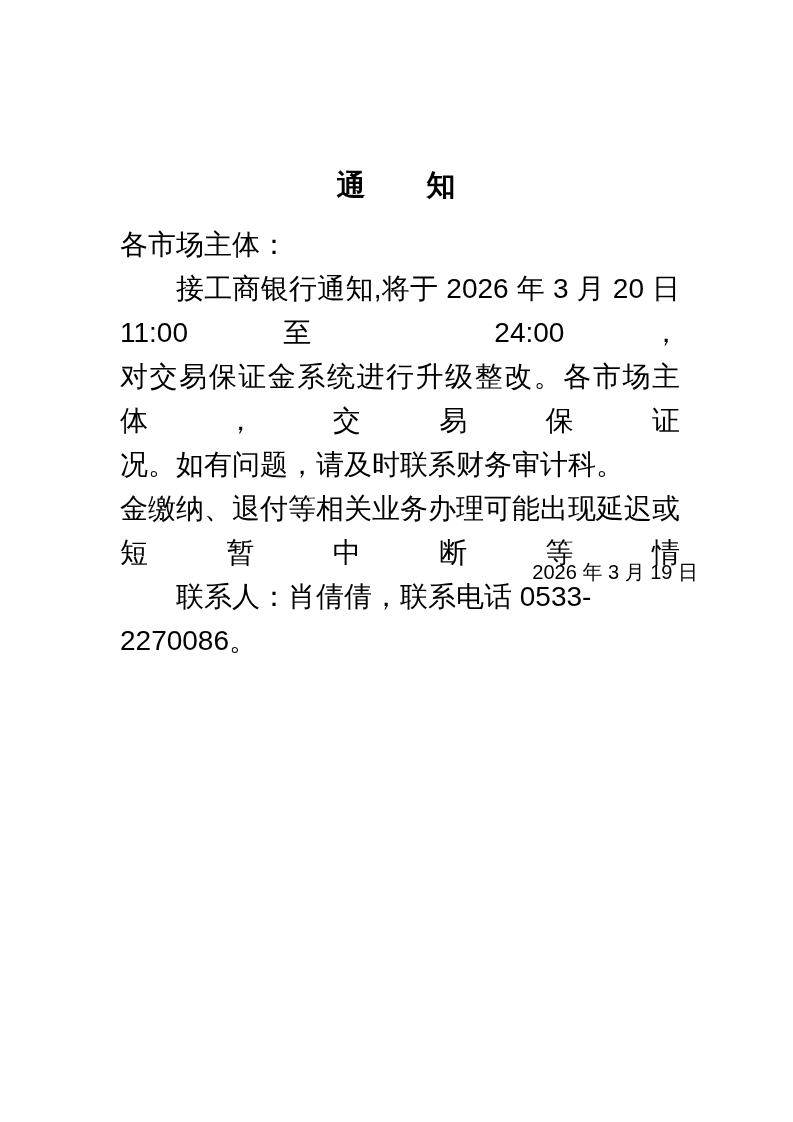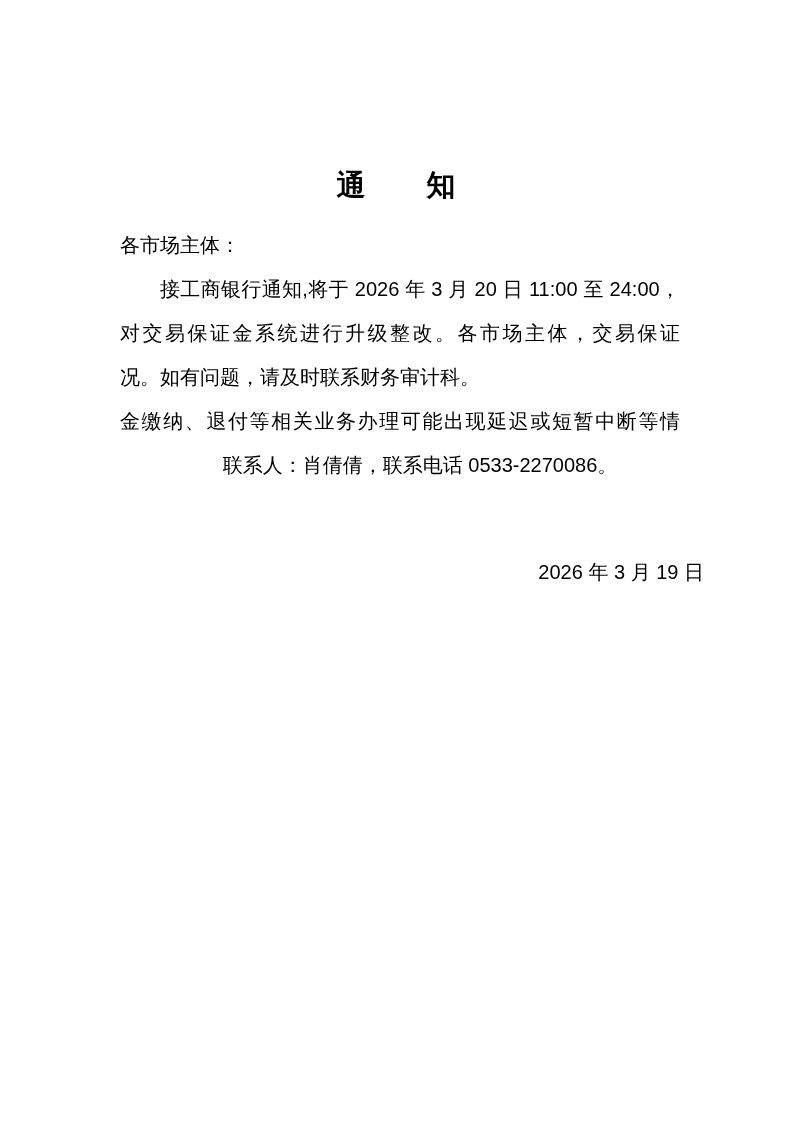--- a/index.html
+++ b/index.html
@@ -32,39 +32,38 @@
     line-height: 44px;
     font-weight: bold;
     font-family: "Liberation Serif", serif;
     letter-spacing: 1px;
   }
   .content {
     position: absolute;
     left: 120px;
     top: 223px;
     width: 560px;
-    font-size: 20px;
+    font-size: 28px;
     line-height: 44px;
     text-align: left;
   }
   .line {
     white-space: normal;
   }
   .indent {
     text-indent: 2em;
-    text-align: center;
   }
   .justify {
     text-align: justify;
     text-align-last: justify;
   }
   .closing {
     position: absolute;
     top: 550px;
-    right: 116px;
+    right: 122px;
     width: max-content;
     font-size: 20px;
     line-height: 44px;
     text-align: center;
   }
 </style>
 </head>
 <body>
 
 <div class="page">

